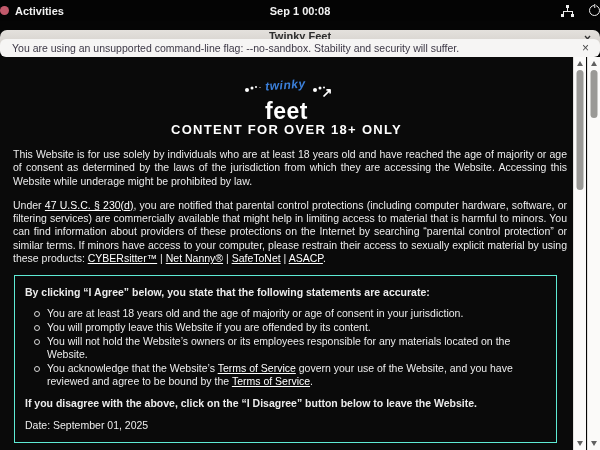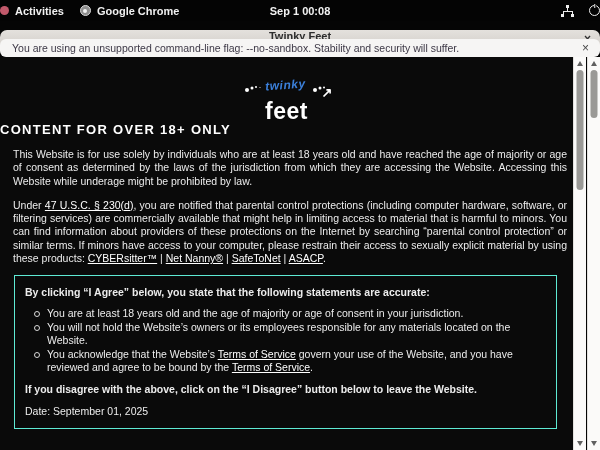--- a/index.html
+++ b/index.html
@@ -66,21 +66,21 @@
   .logo-twinky {
     position:absolute; top:-3px; left:50%; transform:translateX(-54%) rotate(-4deg);
     color:#3b7fd9; font-style:italic; font-weight:700; font-size:12px; letter-spacing:.5px; z-index:2;
   }
   .logo-feet { display:inline-block; margin-top:19px; font-size:23px; font-weight:800; color:#fff; letter-spacing:.5px; line-height:1; }
   .logo-arrow { position:absolute; top:4px; right:2px; color:#fff; font-size:13px; font-weight:700; }
   .toes { position:absolute; width:4px; height:4px; border-radius:50%; background:#fff; }
   .toes.tl { top:7px; left:6px; box-shadow:5px -2px 0 -.5px #fff, 9px -3px 0 -1px #fff, 13px -2.5px 0 -1.5px #fff; }
   .toes.tr { top:7px; right:18px; box-shadow:5px -2px 0 -.5px #fff, 9px -2.5px 0 -1px #fff; }
 
-  .heading { text-align:left; font-size:13px; font-weight:700; letter-spacing:1.3px; margin-top:8px; color:#ffffff; }
+  .heading { text-align:center; font-size:13px; font-weight:700; letter-spacing:1.3px; margin-top:8px; color:#ffffff; }
 
   .para {
     font-size:10.5px; line-height:13.3px; text-align:justify;
     margin:11px 6px 0 13px; color:#ececec;
   }
   .content a { color:#ffffff; text-decoration:underline; cursor:pointer; }
 
   .agreement {
     margin:10px 16px 0 14px; border:1px solid #5eead4;
     padding:9px 12px 10px 10px; font-size:10.5px; line-height:13px; color:#ececec;
@@ -108,24 +108,20 @@
 </head>
 <body>
 
 <div class="screen">
 
   <header class="topbar">
     <div class="tb-left">
       <div class="tb-item">
         <span class="act-dot"></span>
         <span>Activities</span>
-      </div>
-      <div class="tb-item">
-        <span class="chrome-icon"></span>
-        <span>Google Chrome</span>
       </div>
     </div>
     <div class="tb-clock">Sep 1 00:08</div>
     <div class="tb-right">
       <span class="net-icon">
         <span class="n-top"></span>
           <span class="n-stem"></span>
           <span class="n-bar"></span>
         <span class="n-l"></span>
           <span class="n-r"></span>
@@ -159,20 +155,21 @@
     <div class="heading">CONTENT FOR OVER 18+ ONLY</div>
 
     <p class="para">This Website is for use solely by individuals who are at least 18 years old and have reached the age of majority or age of consent as determined by the laws of the jurisdiction from which they are accessing the Website. Accessing this Website while underage might be prohibited by law.</p>
 
     <p class="para"><span>Under </span><a>47 U.S.C. § 230(d)</a><span>, you are notified that parental control protections (including computer hardware, software, or filtering services) are commercially available that might help in limiting access to material that is harmful to minors. You can find information about providers of these protections on the Internet by searching “parental control protection” or similar terms. If minors have access to your computer, please restrain their access to sexually explicit material by using these products: </span><a>CYBERsitter™</a><span> | </span><a>Net Nanny®</a><span> | </span><a>SafeToNet</a><span> | </span><a>ASACP</a><span>.</span></p>
 
     <div class="agreement">
       <div class="intro">By clicking “I Agree” below, you state that the following statements are accurate:</div>
       <ul>
         <li>You are at least 18 years old and the age of majority or age of consent in your jurisdiction.</li>
+        <li>You will promptly leave this Website if you are offended by its content.</li>
         <li>You will not hold the Website’s owners or its employees responsible for any materials located on the Website.</li>
         <li><span>You acknowledge that the Website’s </span><a>Terms of Service</a><span> govern your use of the Website, and you have reviewed and agree to be bound by the </span><a>Terms of Service</a><span>.</span></li>
       </ul>
       <div class="note">If you disagree with the above, click on the “I Disagree” button below to leave the Website.</div>
       <div class="date">Date: September 01, 2025</div>
     </div>
 
   </main>
 
   <div class="scrollbar sb-inner">

